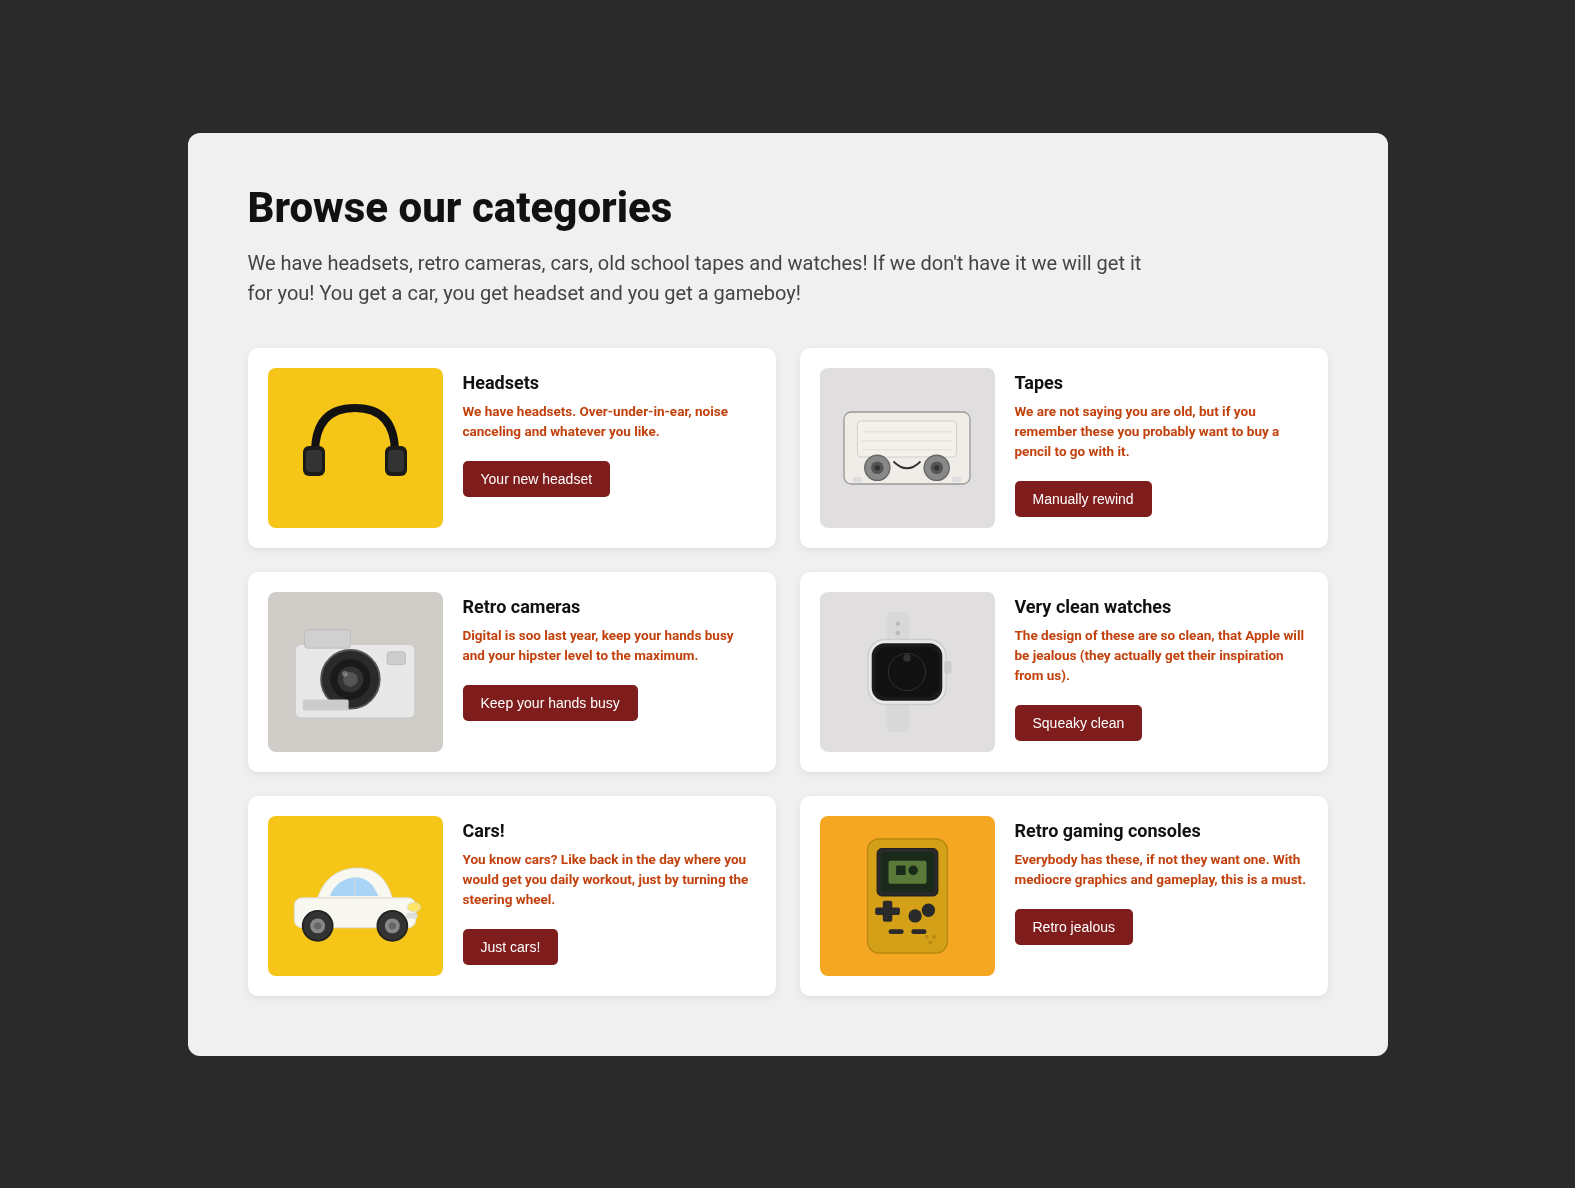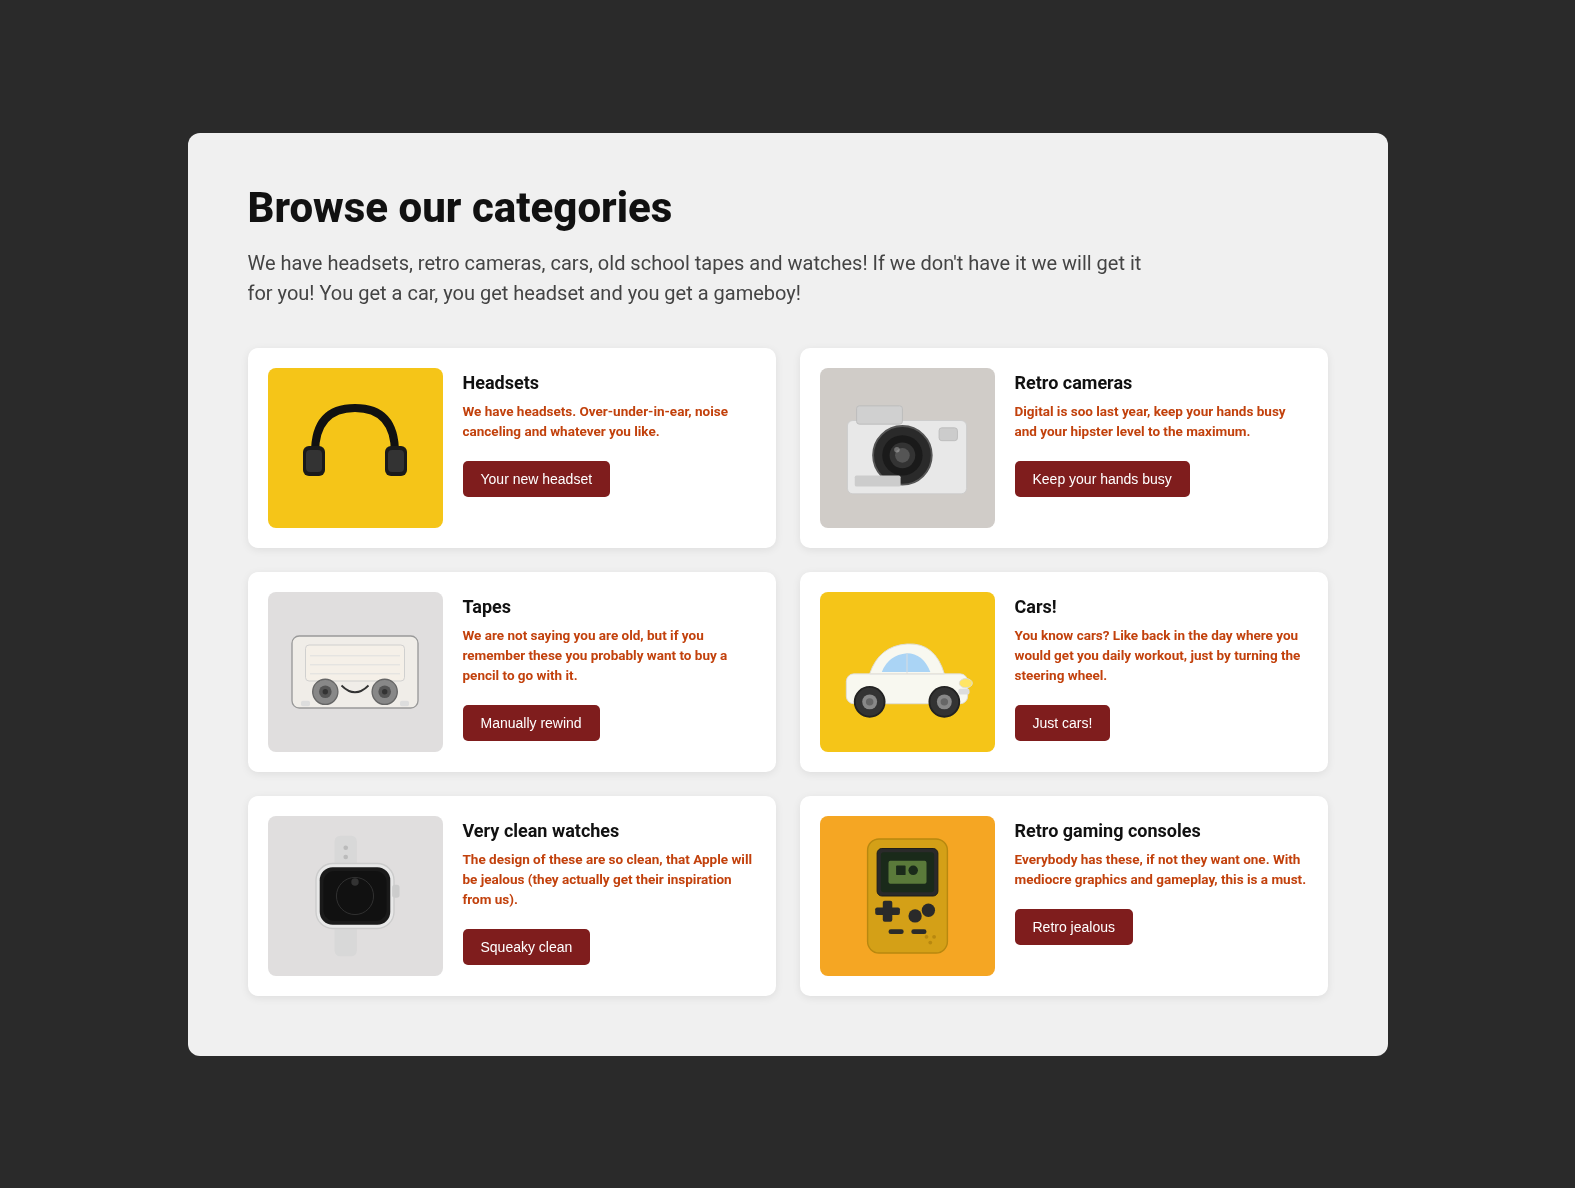--- a/index.html
+++ b/index.html
@@ -119,20 +119,52 @@
       <rect x="93" y="62" width="16" height="22" rx="4" fill="#333"></rect>
     </svg>
     </div>
     <div class="card-content">
       <h3 class="card-title">Headsets</h3>
       <p class="card-description">We have headsets. Over-under-in-ear, noise canceling and whatever you like.</p>
       <button class="card-button">Your new headset</button>
     </div>
   </div>
       <div class="card">
+    <div class="card-image light-gray-bg">
+      <svg viewBox="0 0 150 100" width="140" height="90" xmlns="http://www.w3.org/2000/svg">
+
+      <rect x="5" y="10" width="140" height="80" rx="8" fill="#f0ede8" stroke="#999" stroke-width="1.5"></rect>
+
+      <rect x="20" y="20" width="110" height="40" rx="4" fill="#f5f0e8" stroke="#ccc" stroke-width="1"></rect>
+
+      <line x1="25" y1="32" x2="125" y2="32" stroke="#ddd" stroke-width="1"></line>
+      <line x1="25" y1="42" x2="125" y2="42" stroke="#ddd" stroke-width="1"></line>
+      <line x1="25" y1="52" x2="125" y2="52" stroke="#ddd" stroke-width="1"></line>
+
+      <circle cx="42" cy="72" r="14" fill="#888" stroke="#666" stroke-width="1.5"></circle>
+      <circle cx="42" cy="72" r="7" fill="#555"></circle>
+      <circle cx="42" cy="72" r="3" fill="#333"></circle>
+
+      <circle cx="108" cy="72" r="14" fill="#888" stroke="#666" stroke-width="1.5"></circle>
+      <circle cx="108" cy="72" r="7" fill="#555"></circle>
+      <circle cx="108" cy="72" r="3" fill="#333"></circle>
+
+      <path d="M60 65 Q75 80 90 65" fill="none" stroke="#333" stroke-width="2"></path>
+
+      <rect x="15" y="82" width="10" height="6" rx="2" fill="#ddd"></rect>
+      <rect x="125" y="82" width="10" height="6" rx="2" fill="#ddd"></rect>
+    </svg>
+    </div>
+    <div class="card-content">
+      <h3 class="card-title">Tapes</h3>
+      <p class="card-description">We are not saying you are old, but if you remember these you probably want to buy a pencil to go with it.</p>
+      <button class="card-button">Manually rewind</button>
+    </div>
+  </div>
+      <div class="card">
     <div class="card-image gray-bg">
       <svg viewBox="0 0 150 120" width="140" height="110" xmlns="http://www.w3.org/2000/svg">
 
       <rect x="10" y="30" width="130" height="80" rx="6" fill="#e8e8e8" stroke="#ccc" stroke-width="1"></rect>
 
       <rect x="20" y="14" width="50" height="20" rx="3" fill="#d0d0d0" stroke="#bbb" stroke-width="1"></rect>
 
       <circle cx="70" cy="68" r="32" fill="#2a2a2a" stroke="#555" stroke-width="2"></circle>
 
       <circle cx="70" cy="68" r="22" fill="#1a1a1a"></circle>
@@ -147,48 +179,45 @@
     </svg>
     </div>
     <div class="card-content">
       <h3 class="card-title">Retro cameras</h3>
       <p class="card-description">Digital is soo last year, keep your hands busy and your hipster level to the maximum.</p>
       <button class="card-button">Keep your hands busy</button>
     </div>
   </div>
       <div class="card">
     <div class="card-image light-gray-bg">
-      <svg viewBox="0 0 150 100" width="140" height="90" xmlns="http://www.w3.org/2000/svg">
-
-      <rect x="5" y="10" width="140" height="80" rx="8" fill="#f0ede8" stroke="#999" stroke-width="1.5"></rect>
-
-      <rect x="20" y="20" width="110" height="40" rx="4" fill="#f5f0e8" stroke="#ccc" stroke-width="1"></rect>
-
-      <line x1="25" y1="32" x2="125" y2="32" stroke="#ddd" stroke-width="1"></line>
-      <line x1="25" y1="42" x2="125" y2="42" stroke="#ddd" stroke-width="1"></line>
-      <line x1="25" y1="52" x2="125" y2="52" stroke="#ddd" stroke-width="1"></line>
-
-      <circle cx="42" cy="72" r="14" fill="#888" stroke="#666" stroke-width="1.5"></circle>
-      <circle cx="42" cy="72" r="7" fill="#555"></circle>
-      <circle cx="42" cy="72" r="3" fill="#333"></circle>
-
-      <circle cx="108" cy="72" r="14" fill="#888" stroke="#666" stroke-width="1.5"></circle>
-      <circle cx="108" cy="72" r="7" fill="#555"></circle>
-      <circle cx="108" cy="72" r="3" fill="#333"></circle>
-
-      <path d="M60 65 Q75 80 90 65" fill="none" stroke="#333" stroke-width="2"></path>
-
-      <rect x="15" y="82" width="10" height="6" rx="2" fill="#ddd"></rect>
-      <rect x="125" y="82" width="10" height="6" rx="2" fill="#ddd"></rect>
-    </svg>
-    </div>
-    <div class="card-content">
-      <h3 class="card-title">Tapes</h3>
-      <p class="card-description">We are not saying you are old, but if you remember these you probably want to buy a pencil to go with it.</p>
-      <button class="card-button">Manually rewind</button>
+      <svg viewBox="0 0 140 140" width="130" height="130" xmlns="http://www.w3.org/2000/svg">
+
+      <rect x="48" y="5" width="24" height="35" rx="6" fill="#d8d8d8"></rect>
+
+      <rect x="48" y="100" width="24" height="35" rx="6" fill="#d8d8d8"></rect>
+
+      <circle cx="60" cy="18" r="2.5" fill="#bbb"></circle>
+      <circle cx="60" cy="28" r="2.5" fill="#bbb"></circle>
+
+      <rect x="28" y="35" width="84" height="70" rx="18" fill="#e8e8e8" stroke="#ccc" stroke-width="1.5"></rect>
+
+      <rect x="32" y="39" width="76" height="62" rx="14" fill="#1a1a1a"></rect>
+
+      <rect x="36" y="43" width="68" height="54" rx="12" fill="#111"></rect>
+
+      <circle cx="70" cy="70" r="20" fill="none" stroke="#333" stroke-width="1"></circle>
+      <circle cx="70" cy="55" r="4" fill="#333"></circle>
+
+      <rect x="110" y="58" width="8" height="14" rx="3" fill="#ccc"></rect>
+    </svg>
+    </div>
+    <div class="card-content">
+      <h3 class="card-title">Very clean watches</h3>
+      <p class="card-description">The design of these are so clean, that Apple will be jealous (they actually get their inspiration from us).</p>
+      <button class="card-button">Squeaky clean</button>
     </div>
   </div>
       <div class="card">
     <div class="card-image yellow-bg">
       <svg viewBox="0 0 150 100" width="140" height="100" xmlns="http://www.w3.org/2000/svg">
 
       <rect x="10" y="52" width="130" height="32" rx="8" fill="#f8f8f0" stroke="#ddd" stroke-width="1"></rect>
 
       <path d="M35 52 Q45 22 75 20 Q105 18 115 52 Z" fill="#f8f8f0" stroke="#ddd" stroke-width="1"></path>
 
@@ -209,49 +238,20 @@
       <rect x="130" y="68" width="12" height="6" rx="2" fill="#ddd"></rect>
     </svg>
     </div>
     <div class="card-content">
       <h3 class="card-title">Cars!</h3>
       <p class="card-description">You know cars? Like back in the day where you would get you daily workout, just by turning the steering wheel.</p>
       <button class="card-button">Just cars!</button>
     </div>
   </div>
       <div class="card">
-    <div class="card-image light-gray-bg">
-      <svg viewBox="0 0 140 140" width="130" height="130" xmlns="http://www.w3.org/2000/svg">
-
-      <rect x="48" y="5" width="24" height="35" rx="6" fill="#d8d8d8"></rect>
-
-      <rect x="48" y="100" width="24" height="35" rx="6" fill="#d8d8d8"></rect>
-
-      <circle cx="60" cy="18" r="2.5" fill="#bbb"></circle>
-      <circle cx="60" cy="28" r="2.5" fill="#bbb"></circle>
-
-      <rect x="28" y="35" width="84" height="70" rx="18" fill="#e8e8e8" stroke="#ccc" stroke-width="1.5"></rect>
-
-      <rect x="32" y="39" width="76" height="62" rx="14" fill="#1a1a1a"></rect>
-
-      <rect x="36" y="43" width="68" height="54" rx="12" fill="#111"></rect>
-
-      <circle cx="70" cy="70" r="20" fill="none" stroke="#333" stroke-width="1"></circle>
-      <circle cx="70" cy="55" r="4" fill="#333"></circle>
-
-      <rect x="110" y="58" width="8" height="14" rx="3" fill="#ccc"></rect>
-    </svg>
-    </div>
-    <div class="card-content">
-      <h3 class="card-title">Very clean watches</h3>
-      <p class="card-description">The design of these are so clean, that Apple will be jealous (they actually get their inspiration from us).</p>
-      <button class="card-button">Squeaky clean</button>
-    </div>
-  </div>
-      <div class="card">
     <div class="card-image amber-bg">
       <svg viewBox="0 0 100 130" width="95" height="130" xmlns="http://www.w3.org/2000/svg">
 
       <rect x="8" y="5" width="84" height="120" rx="12" fill="#d4a017" stroke="#b8880f" stroke-width="1.5"></rect>
 
       <rect x="18" y="15" width="64" height="50" rx="5" fill="#2a2a2a" stroke="#1a1a1a" stroke-width="1"></rect>
 
       <rect x="22" y="19" width="56" height="42" rx="3" fill="#1a2a1a"></rect>
 
       <rect x="30" y="28" width="40" height="24" rx="2" fill="#5a7a3a"></rect>

